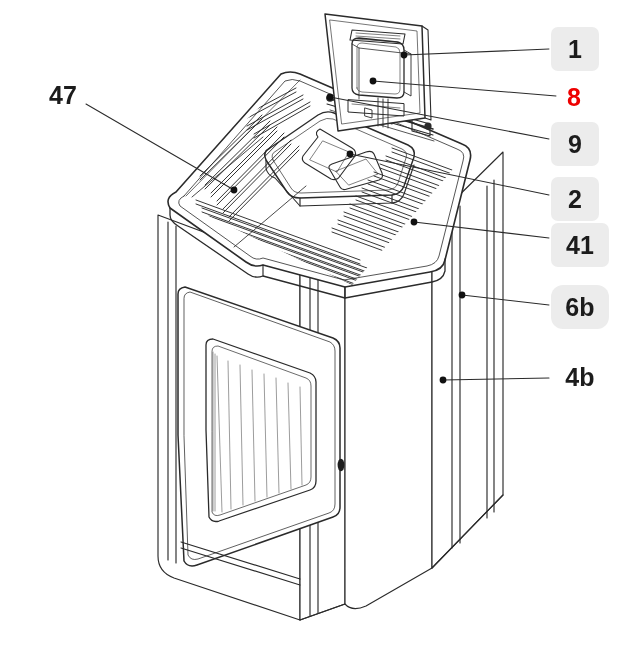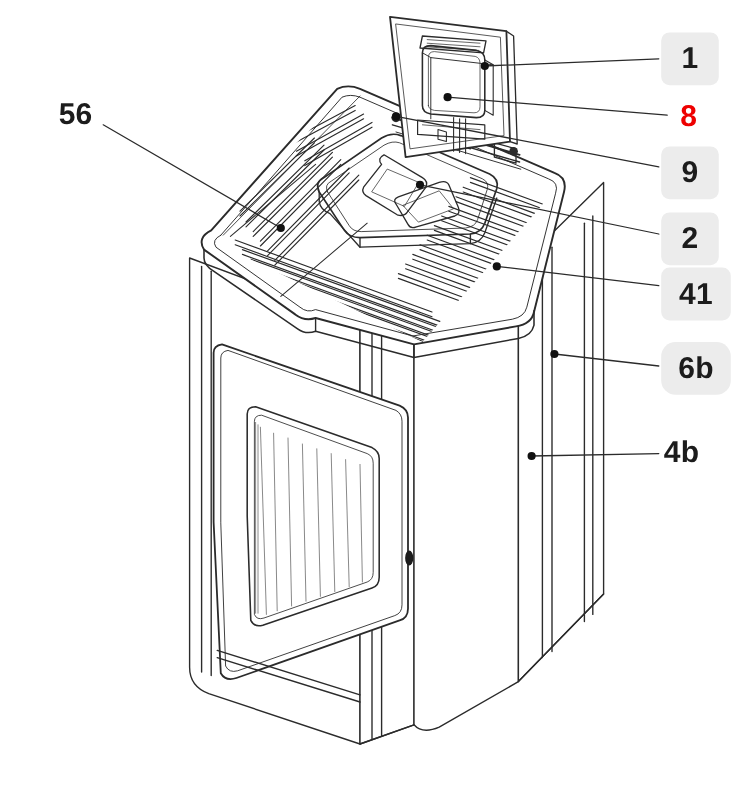--- a/index.html
+++ b/index.html
@@ -292,29 +292,29 @@
         <circle cx="350" cy="154" r="3.4"></circle>
         <circle cx="414" cy="222" r="3.4"></circle>
         <circle cx="462" cy="295" r="3.4"></circle>
         <circle cx="443" cy="380" r="3.4"></circle>
         <circle cx="234" cy="190" r="3.4"></circle>
       </g>
 
     </g>
   </svg>
 
-  <div class="callout-label plain" style="left:42px; top:78px; width:42px; height:34px;">56</div>
+  <div class="callout-label plain" style="left:42px; top:78px; width:42px; height:34px;">47</div>
 
   <div class="callout-label boxed" style="left:551px; top:27px; width:48px; height:44px;">1</div>
 
   <div class="callout-label plain accent" style="left:556px; top:80px; width:36px; height:34px;">8</div>
 
   <div class="callout-label boxed" style="left:551px; top:122px; width:48px; height:44px;">9</div>
 
   <div class="callout-label boxed" style="left:551px; top:177px; width:48px; height:44px;">2</div>
 
   <div class="callout-label boxed" style="left:551px; top:223px; width:58px; height:44px;">41</div>
 
   <div class="callout-label boxed" style="left:551px; top:285px; width:58px; height:44px;border-radius:12px;">6b</div>
 
-  <div class="callout-label plain" style="left:539px; top:355px; width:58px; height:44px;">4b</div>
+  <div class="callout-label plain" style="left:551px; top:355px; width:58px; height:44px;">4b</div>
 
 </div>
 
 </body></html>

